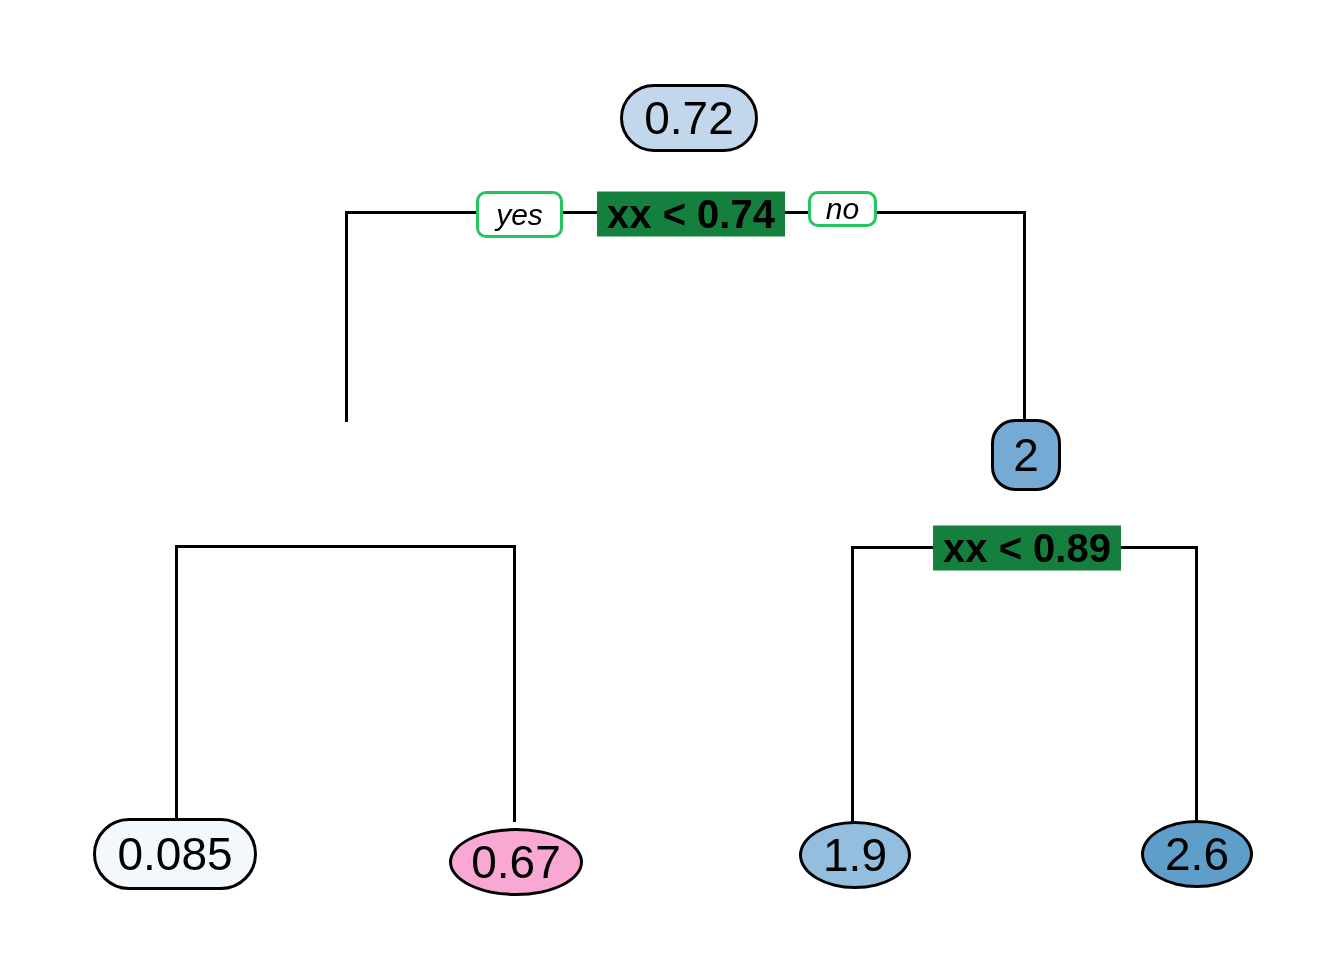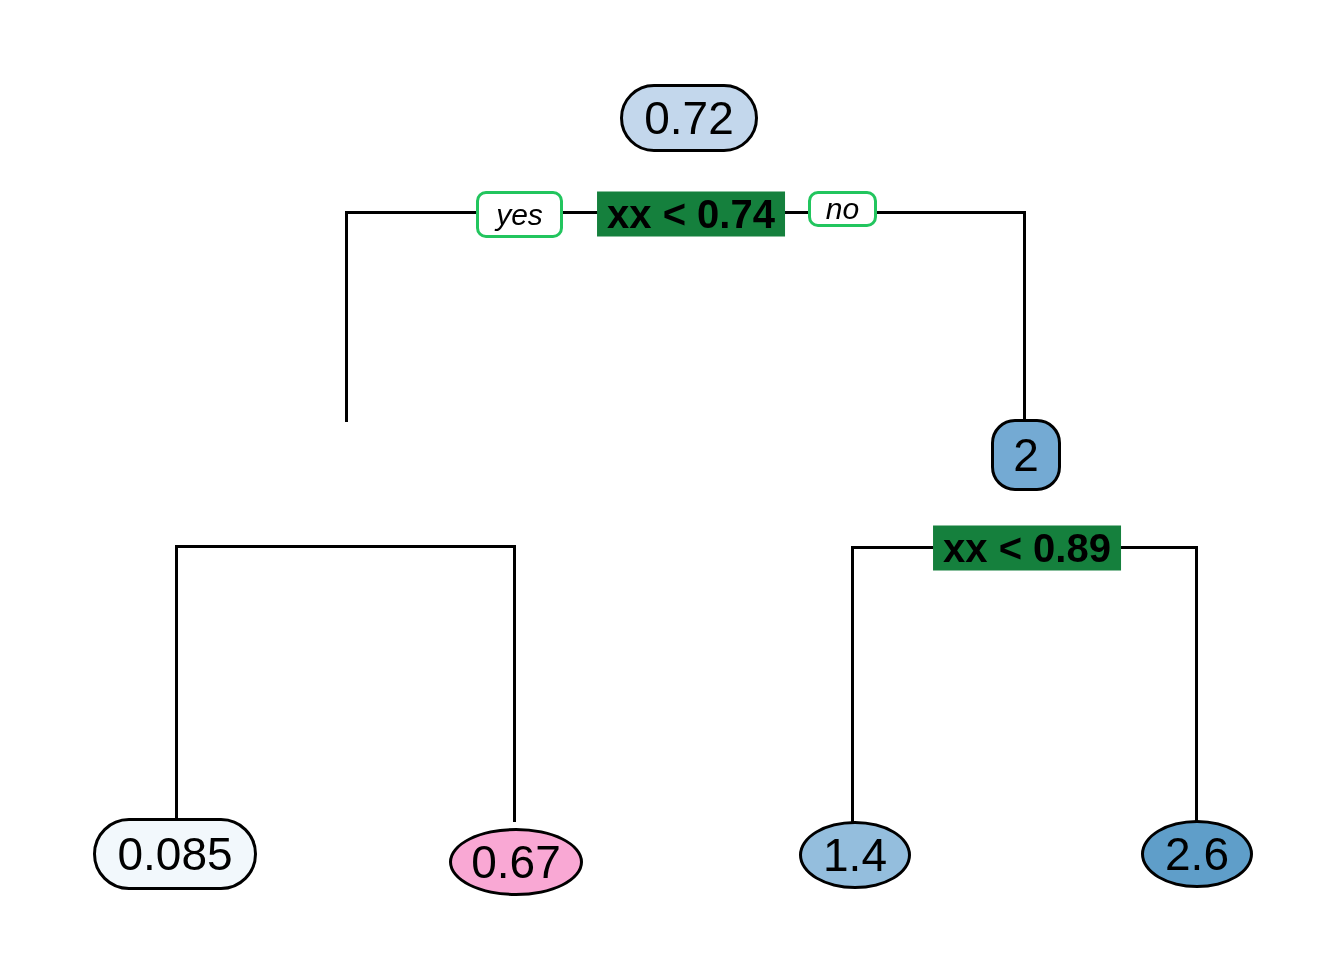--- a/index.html
+++ b/index.html
@@ -95,20 +95,20 @@
 
   <div class="node stadium" style="left: 93px; top: 818px; width: 164px; height: 72px; background: rgb(242, 248, 252);">
     <span>0.085</span>
   </div>
 
   <div class="node ellipse" style="left: 449px; top: 820px; width: 134px; height: 68px; background: #f9a8d4; margin-top: 8px;">
     <span>0.67</span>
   </div>
 
   <div class="node ellipse" style="left: 799px; top: 821px; width: 112px; height: 68px; background: rgb(148, 190, 221);">
-    <span>1.4</span>
+    <span>1.9</span>
   </div>
 
   <div class="node ellipse" style="left: 1141px; top: 820px; width: 112px; height: 68px; background: rgb(95, 158, 201);">
     <span>2.6</span>
   </div>
 
 </div>
 
 </body></html>

